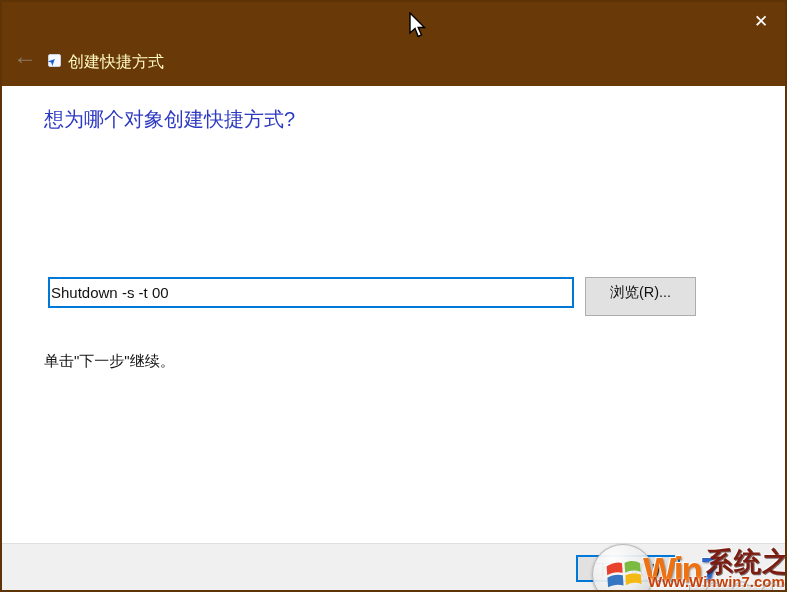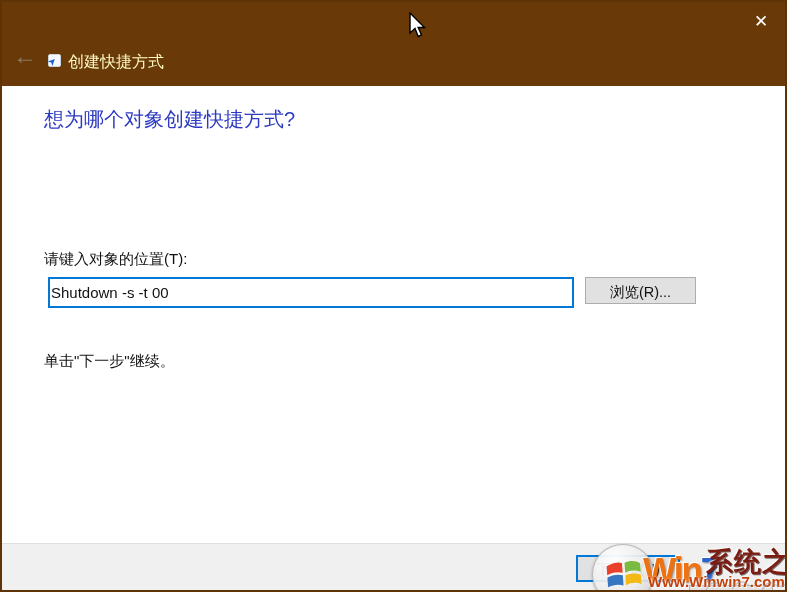--- a/index.html
+++ b/index.html
@@ -38,21 +38,21 @@
   .heading { position:absolute; left:42px; top:20px; font-size:20px; color:#2d3ac2; }
   .descr   { position:absolute; left:42px; top:89px; font-size:15px; color:#1b1b1b; }
   .loc-label { position:absolute; left:42px; top:164px; font-size:15px; color:#111; }
   .loc-input {
     position:absolute; left:46px; top:191px; width:526px; height:31px;
     border:1px solid #0078d7; outline:1px solid #0078d7; outline-offset:-2px;
     font-size:15px; padding:0 2px; color:#111;
     font-family:"Liberation Sans","DejaVu Sans",sans-serif; background:#fff;
   }
   .browse-btn {
-    position:absolute; left:583px; top:191px; width:111px; height:27px;
+    position:absolute; left:583px; top:191px; width:111px; height:39px;
     background:#e1e1e1; border:1px solid #adadad; font-size:14.5px; color:#111;
     text-align:center; line-height:29px; cursor:pointer;
   }
   .hint { position:absolute; left:42px; top:266px; font-size:15px; color:#111; }
   
   .footer {
     position:absolute; left:0; top:541px; width:100%; height:51px;
     background:#f0f0f0; border-top:1px solid #dfdfdf;
   }
   .btn {
@@ -98,21 +98,20 @@
     <div class="close-btn">✕</div>
     <div class="back-btn">←</div>
     <div class="app-icon">
       <span>➤</span>
     </div>
     <div class="win-title">创建快捷方式</div>
   </div>
 
   <div class="content">
     <div class="heading">想为哪个对象创建快捷方式?</div>
-    <div class="loc-label">请键入对象的位置(T):</div>
     <input class="loc-input" type="text" value="Shutdown -s -t 00" style="">
     <div class="browse-btn">浏览(R)...</div>
     <div class="hint">单击"下一步"继续。</div>
   </div>
 
   <div class="footer">
     <div class="btn next-btn">下一步(N)</div>
     <div class="btn cancel-btn">取消</div>
   </div>
 

